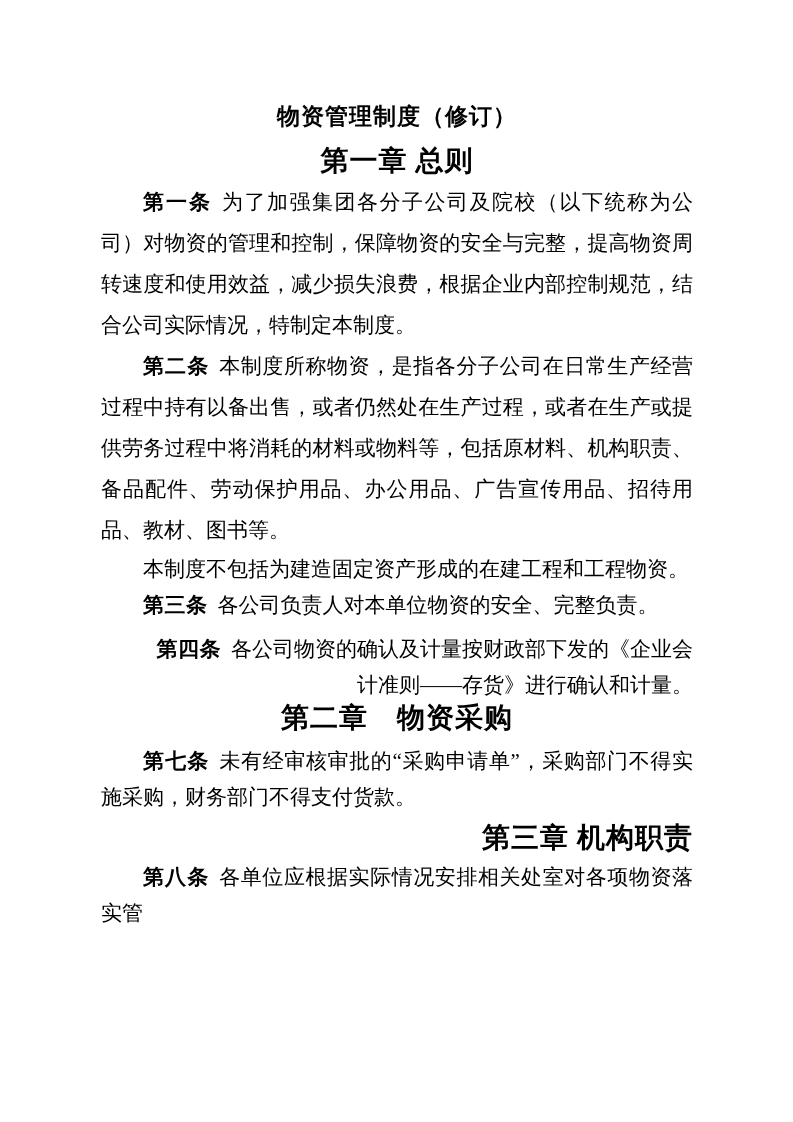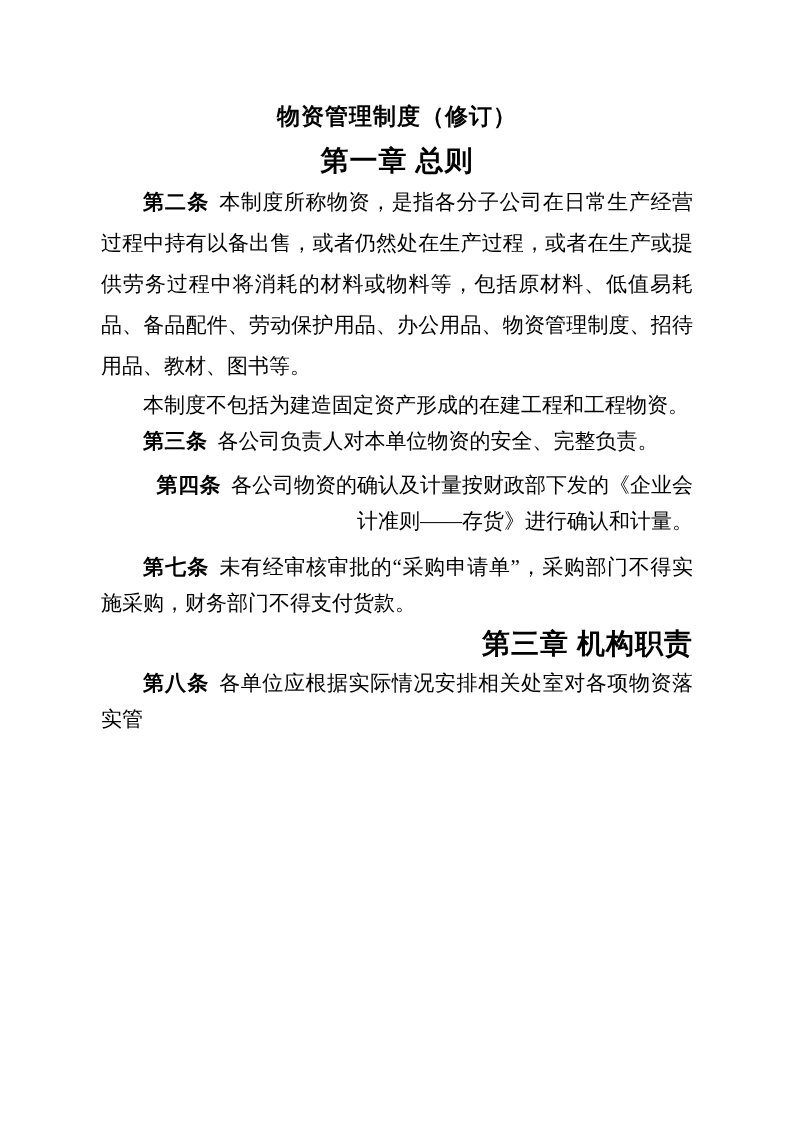--- a/index.html
+++ b/index.html
@@ -55,29 +55,31 @@
 </style>
 </head>
 <body>
 
 <div class="doc-page">
 
   <h1 class="doc-title">物资管理制度（修订）</h1>
 
   <h2 class="chapter chapter-1">第一章 总则</h2>
 
+  <p class="para loose"><span class="lead">第一条</span><span>为了加强集团各分子公司及院校（以下统称为公司）对物资的管理和控制，保障物资的安全与完整，提高物资周转速度和使用效益，减少损失浪费，根据企业内部控制规范，结合公司实际情况，特制定本制度。</span></p>
 
-  <p class="para loose"><span class="lead">第二条</span><span>本制度所称物资，是指各分子公司在日常生产经营过程中持有以备出售，或者仍然处在生产过程，或者在生产或提供劳务过程中将消耗的材料或物料等，包括原材料、低值易耗品、备品配件、劳动保护用品、办公用品、物资管理制度、招待用品、教材、图书等。</span></p>
+  <p class="para loose"><span class="lead">第二条</span><span>本制度所称物资，是指各分子公司在日常生产经营过程中持有以备出售，或者仍然处在生产过程，或者在生产或提供劳务过程中将消耗的材料或物料等，包括原材料、机构职责、备品配件、劳动保护用品、办公用品、广告宣传用品、招待用品、教材、图书等。</span></p>
 
   <p class="para tight">本制度不包括为建造固定资产形成的在建工程和工程物资。</p>
 
   <p class="para tight"><span class="lead">第三条</span><span>各公司负责人对本单位物资的安全、完整负责。</span></p>
 
   <p class="para tight mt8"><span class="lead">第四条</span><span>各公司物资的确认及计量按财政部下发的《企业会计准则——存货》进行确认和计量。</span></p>
 
+  <h2 class="chapter chapter-2">第二章　物资采购</h2>
 
 
 
   <p class="para tight mt10"><span class="lead">第七条</span><span>未有经审核审批的“采购申请单”，采购部门不得实施采购，财务部门不得支付货款。</span></p>
 
   <h2 class="chapter chapter-3 mt8">第三章 机构职责</h2>
 
   <p class="para tight mt6"><span class="lead">第八条</span><span>各单位应根据实际情况安排相关处室对各项物资落实管</span></p>
 
 </div>

